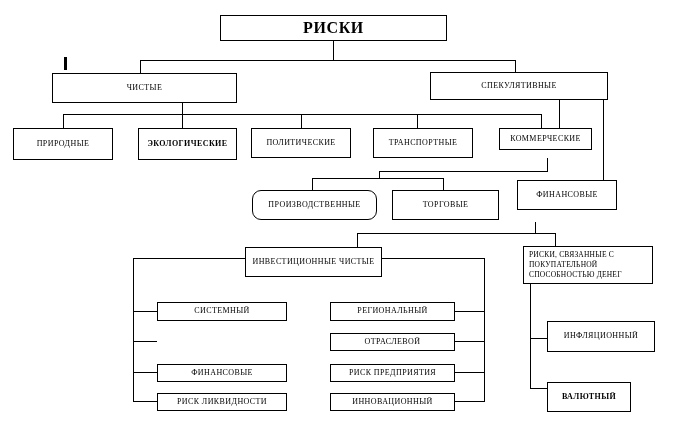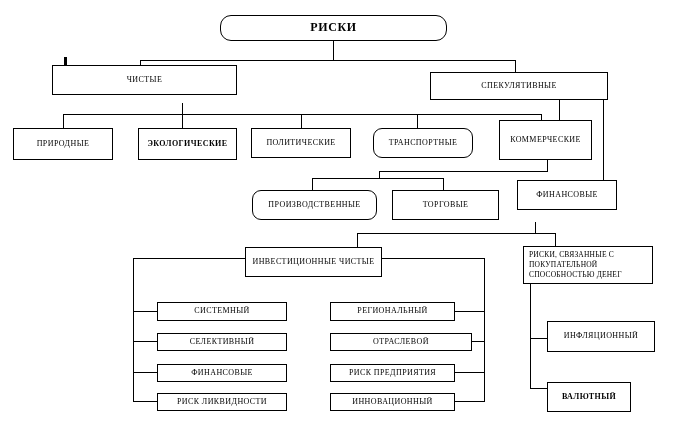--- a/index.html
+++ b/index.html
@@ -18,24 +18,23 @@
     display:flex;
     align-items:center;
     justify-content:center;
     text-align:center;
     font-size:8px;
     letter-spacing:0.4px;
     line-height:1.1;
     box-sizing:border-box;
   }
   .node.root{
-    font-size:12px;
+    font-size:16px;
     font-weight:bold;
     letter-spacing:0.6px;
-    border-radius:11px;
   }
   .node.multiline{
     justify-content:flex-start;
     align-items:flex-start;
     text-align:left;
     padding:3px 2px 2px 5px;
     font-size:7.5px;
     line-height:1.35;
     letter-spacing:0.2px;
     flex-direction:column;
@@ -88,47 +87,46 @@
   <div class="ln" style="left:455px;top:341px;width:29px;height:1px;"></div>
   <div class="ln" style="left:455px;top:372px;width:29px;height:1px;"></div>
   <div class="ln" style="left:455px;top:401px;width:29px;height:1px;"></div>
 
   <div class="ln" style="left:530px;top:284px;width:1px;height:105px;"></div>
   <div class="ln" style="left:530px;top:338px;width:17px;height:1px;"></div>
   <div class="ln" style="left:530px;top:388px;width:17px;height:1px;"></div>
 
   <div class="node root" style="left:220px;top:15px;width:227px;height:26px;">РИСКИ</div>
 
-  <div class="node" style="left:52px;top:65px;width:185px;height:30px;">ЧИСТЫЕ</div>
+  <div class="node" style="left:52px;top:73px;width:185px;height:30px;">ЧИСТЫЕ</div>
   <div class="node" style="left:430px;top:72px;width:178px;height:28px;">СПЕКУЛЯТИВНЫЕ</div>
 
   <div class="node" style="left:13px;top:128px;width:100px;height:32px;">ПРИРОДНЫЕ</div>
   <div class="node" style="left:138px;top:128px;width:99px;height:32px;font-weight:bold;">ЭКОЛОГИЧЕСКИЕ</div>
   <div class="node" style="left:251px;top:128px;width:100px;height:30px;">ПОЛИТИЧЕСКИЕ</div>
-  <div class="node" style="left:373px;top:128px;width:100px;height:30px;border-radius:9px;">ТРАНСПОРТНЫЕ</div>
-  <div class="node" style="left:499px;top:120px;width:93px;height:40px;font-family:Liberation Serif, serif;">КОММЕРЧЕСКИЕ</div>
+  <div class="node" style="left:373px;top:128px;width:100px;height:30px;">ТРАНСПОРТНЫЕ</div>
+  <div class="node" style="left:499px;top:128px;width:93px;height:22px;font-family:Liberation Serif, serif;">КОММЕРЧЕСКИЕ</div>
 
   <div class="node" style="left:252px;top:190px;width:125px;height:30px;border-radius:9px;">ПРОИЗВОДСТВЕННЫЕ</div>
   <div class="node" style="left:392px;top:190px;width:107px;height:30px;">ТОРГОВЫЕ</div>
   <div class="node" style="left:517px;top:180px;width:100px;height:30px;">ФИНАНСОВЫЕ</div>
 
   <div class="node" style="left:245px;top:247px;width:137px;height:30px;">ИНВЕСТИЦИОННЫЕ ЧИСТЫЕ</div>
 
   <div class="node multiline" style="left:523px;top:246px;width:130px;height:38px;">
     <span>РИСКИ, СВЯЗАННЫЕ С</span>
     <span>ПОКУПАТЕЛЬНОЙ</span>
     <span>СПОСОБНОСТЬЮ ДЕНЕГ</span>
   </div>
 
   <div class="node" style="left:157px;top:302px;width:130px;height:19px;">СИСТЕМНЫЙ</div>
-  <div class="node" style="left:157px;top:333px;width:130px;height:18px;">СЕЛЕКТИВНЫЙ</div>
   <div class="node" style="left:157px;top:364px;width:130px;height:18px;">ФИНАНСОВЫЕ</div>
   <div class="node" style="left:157px;top:393px;width:130px;height:18px;">РИСК ЛИКВИДНОСТИ</div>
 
   <div class="node" style="left:330px;top:302px;width:125px;height:19px;text-align:right;">РЕГИОНАЛЬНЫЙ</div>
-  <div class="node" style="left:330px;top:333px;width:142px;height:18px;">ОТРАСЛЕВОЙ</div>
+  <div class="node" style="left:330px;top:333px;width:125px;height:18px;">ОТРАСЛЕВОЙ</div>
   <div class="node" style="left:330px;top:364px;width:125px;height:18px;">РИСК ПРЕДПРИЯТИЯ</div>
   <div class="node" style="left:330px;top:393px;width:125px;height:18px;">ИННОВАЦИОННЫЙ</div>
 
   <div class="node" style="left:547px;top:321px;width:108px;height:31px;">ИНФЛЯЦИОННЫЙ</div>
   <div class="node" style="left:547px;top:382px;width:84px;height:30px;font-weight:bold;">ВАЛЮТНЫЙ</div>
 
 </div>
 
 </body></html>

